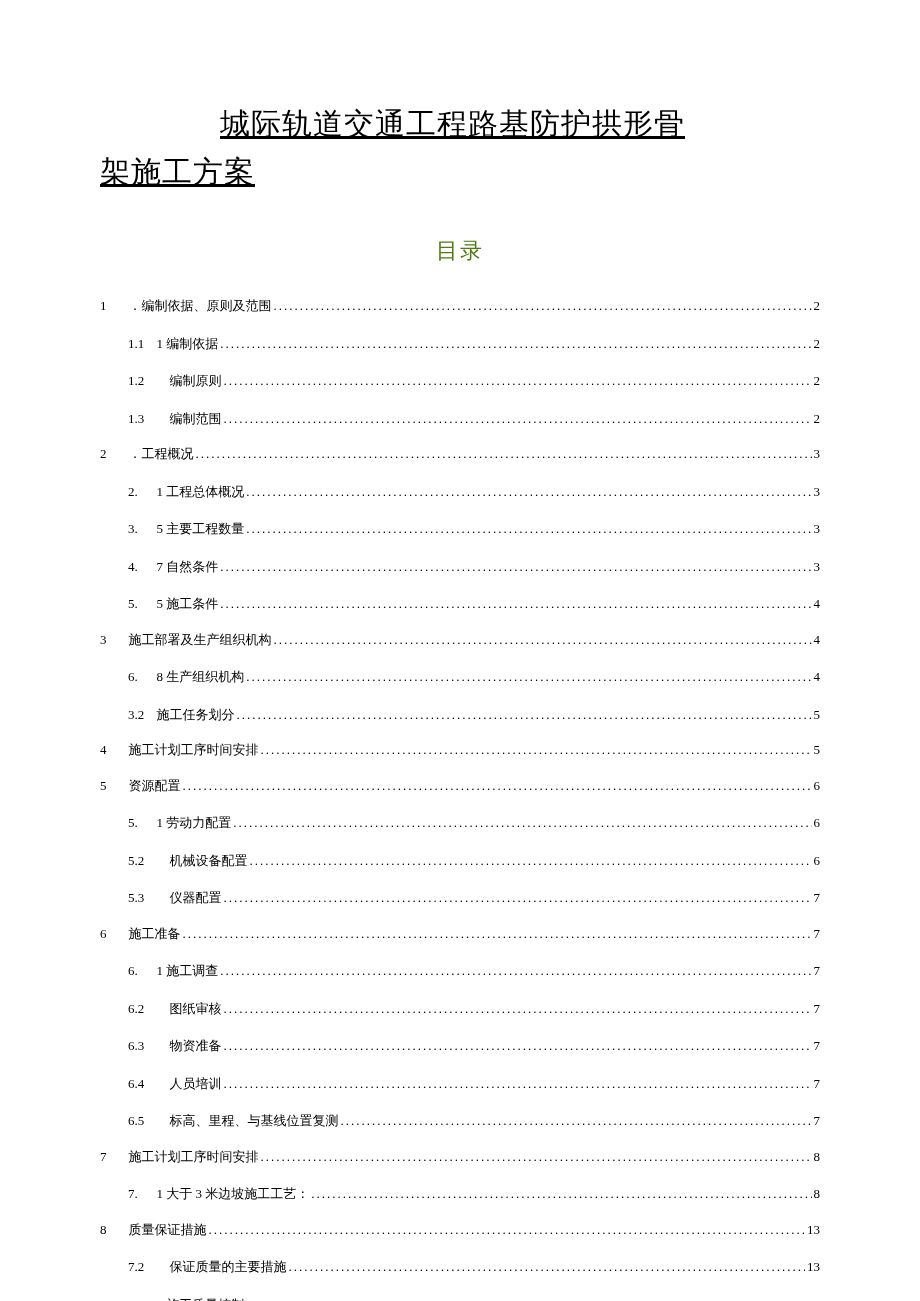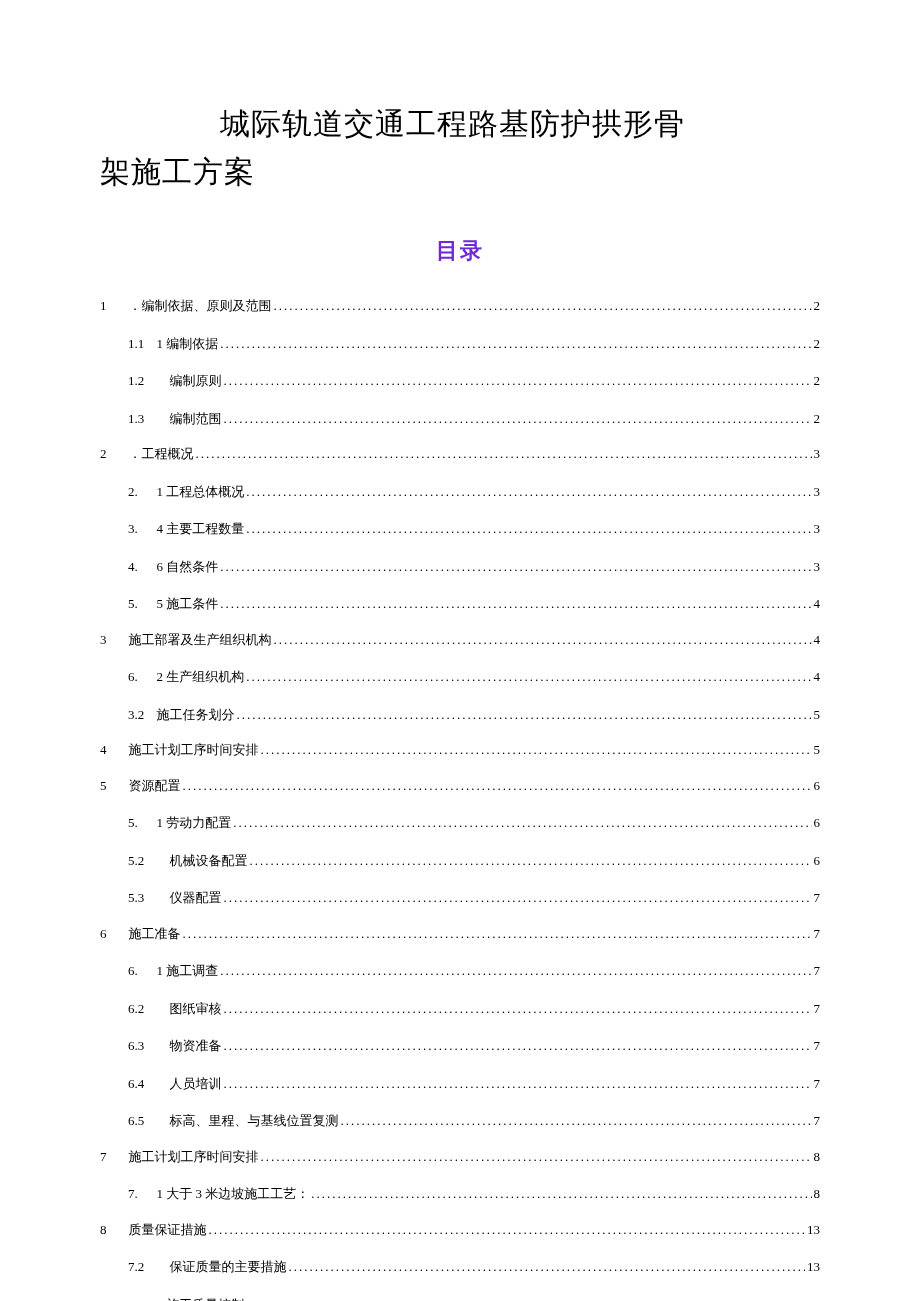--- a/index.html
+++ b/index.html
@@ -13,33 +13,34 @@
   .page {
     padding: 100px 100px 60px 100px;
     box-sizing: border-box;
   }
   .title-block {
     font-family: "SimSun", "宋体", serif;
     font-size: 30px;
     line-height: 1.6;
     margin-bottom: 40px;
     letter-spacing: 1px;
+    text-decoration: underline;
   }
   .title-line1 {
     text-indent: 4em;
   }
   .title-line2 {
   }
   .toc-heading {
     font-family: "SimHei", "黑体", sans-serif;
     font-size: 22px;
-    color: #6d28d9;
+    color: #4d7c0f;
     text-align: center;
     margin: 30px 0 30px 0;
-    font-weight: bold;
+    font-weight: normal;
     letter-spacing: 2px;
   }
   .toc {
     font-size: 13px;
     line-height: 1.5;
   }
   .toc-entry {
     display: flex;
     align-items: baseline;
     white-space: nowrap;
@@ -113,41 +114,41 @@
         <span class="toc-label"><span class="num">2</span><span>．工程概况</span></span>
         <span class="toc-dots"></span>
         <span class="toc-page">3</span>
       </div>
       <div class="toc-entry level2">
         <span class="toc-label"><span class="num">2.</span><span>1 工程总体概况</span></span>
         <span class="toc-dots"></span>
         <span class="toc-page">3</span>
       </div>
       <div class="toc-entry level2">
-        <span class="toc-label"><span class="num">3.</span><span>4 主要工程数量</span></span>
-        <span class="toc-dots"></span>
-        <span class="toc-page">3</span>
-      </div>
-      <div class="toc-entry level2">
-        <span class="toc-label"><span class="num">4.</span><span>6 自然条件</span></span>
+        <span class="toc-label"><span class="num">3.</span><span>5 主要工程数量</span></span>
+        <span class="toc-dots"></span>
+        <span class="toc-page">3</span>
+      </div>
+      <div class="toc-entry level2">
+        <span class="toc-label"><span class="num">4.</span><span>7 自然条件</span></span>
         <span class="toc-dots"></span>
         <span class="toc-page">3</span>
       </div>
       <div class="toc-entry level2">
         <span class="toc-label"><span class="num">5.</span><span>5 施工条件</span></span>
         <span class="toc-dots"></span>
         <span class="toc-page">4</span>
       </div>
       <div class="toc-entry level1">
         <span class="toc-label"><span class="num">3</span><span>施工部署及生产组织机构 </span></span>
         <span class="toc-dots"></span>
         <span class="toc-page">4</span>
       </div>
       <div class="toc-entry level2">
-        <span class="toc-label"><span class="num">6.</span><span>2 生产组织机构</span></span>
+        <span class="toc-label"><span class="num">6.</span><span>8 生产组织机构</span></span>
         <span class="toc-dots"></span>
         <span class="toc-page">4</span>
       </div>
       <div class="toc-entry level2">
         <span class="toc-label"><span class="num">3.2</span><span>施工任务划分 </span></span>
         <span class="toc-dots"></span>
         <span class="toc-page">5</span>
       </div>
       <div class="toc-entry level1">
         <span class="toc-label"><span class="num">4</span><span>施工计划工序时间安排 </span></span>

